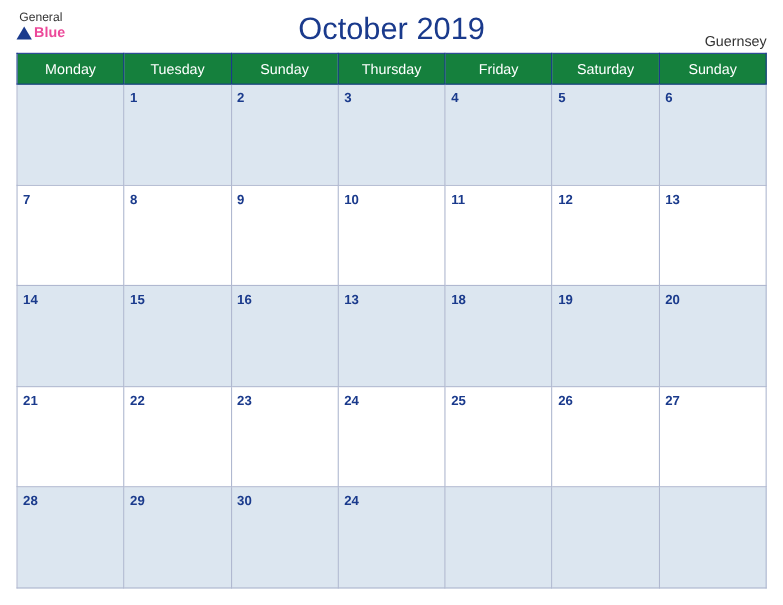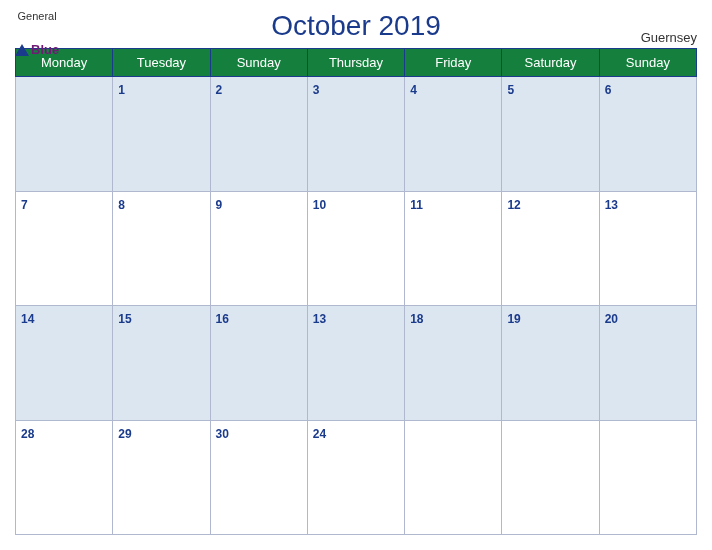--- a/index.html
+++ b/index.html
@@ -21,31 +21,30 @@
       position: relative;
       margin-bottom: 6px;
     }
     .logo {
       position: absolute;
       left: 0;
       top: 0;
       display: flex;
       flex-direction: column;
       align-items: center;
-      gap: 20px;
     }
     .logo-general {
       font-size: 11px;
       color: #333;
       font-weight: normal;
     }
     .logo-blue {
       font-size: 13px;
       font-weight: bold;
-      color: #701a75;
+      color: #ec4899;
       display: flex;
       align-items: center;
       gap: 2px;
     }
     .logo-triangle {
       width: 0;
       height: 0;
       border-left: 7px solid transparent;
       border-right: 7px solid transparent;
       border-bottom: 12px solid #1a3a8c;
@@ -150,20 +149,29 @@
       <tr>
         <td><span class="day-num">14</span></td>
         <td><span class="day-num">15</span></td>
         <td><span class="day-num">16</span></td>
         <td><span class="day-num">13</span></td>
         <td><span class="day-num">18</span></td>
         <td><span class="day-num">19</span></td>
         <td><span class="day-num">20</span></td>
       </tr>
       <tr>
+        <td><span class="day-num">21</span></td>
+        <td><span class="day-num">22</span></td>
+        <td><span class="day-num">23</span></td>
+        <td><span class="day-num">24</span></td>
+        <td><span class="day-num">25</span></td>
+        <td><span class="day-num">26</span></td>
+        <td><span class="day-num">27</span></td>
+      </tr>
+      <tr>
         <td><span class="day-num">28</span></td>
         <td><span class="day-num">29</span></td>
         <td><span class="day-num">30</span></td>
         <td><span class="day-num">24</span></td>
         <td></td>
         <td></td>
         <td></td>
       </tr>
     </tbody>
 </table>

